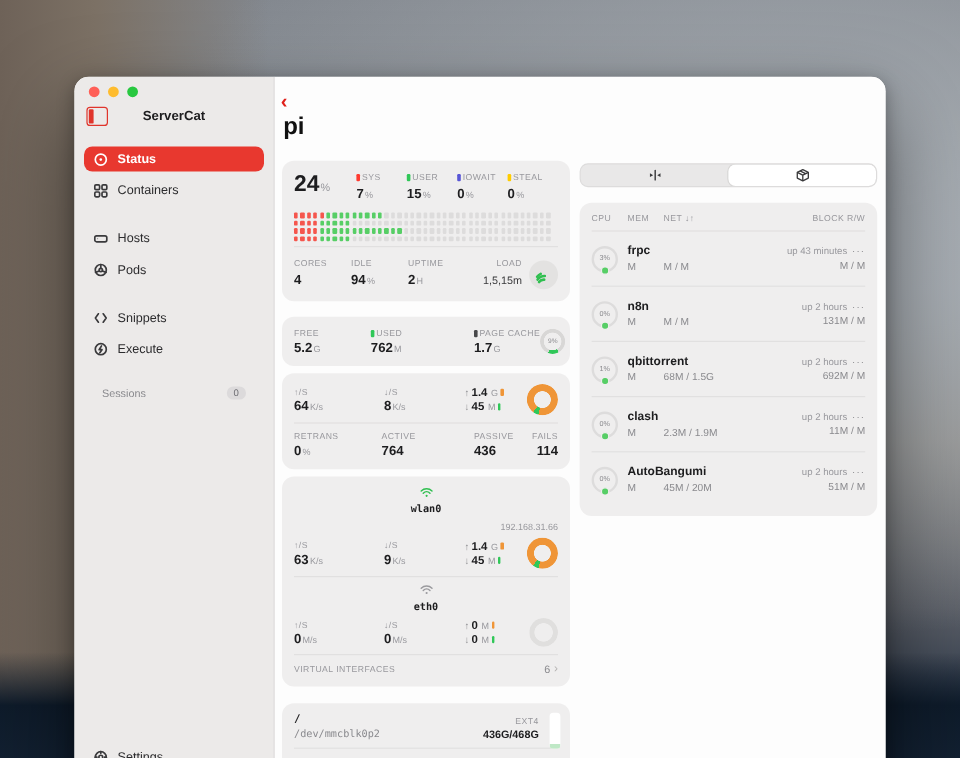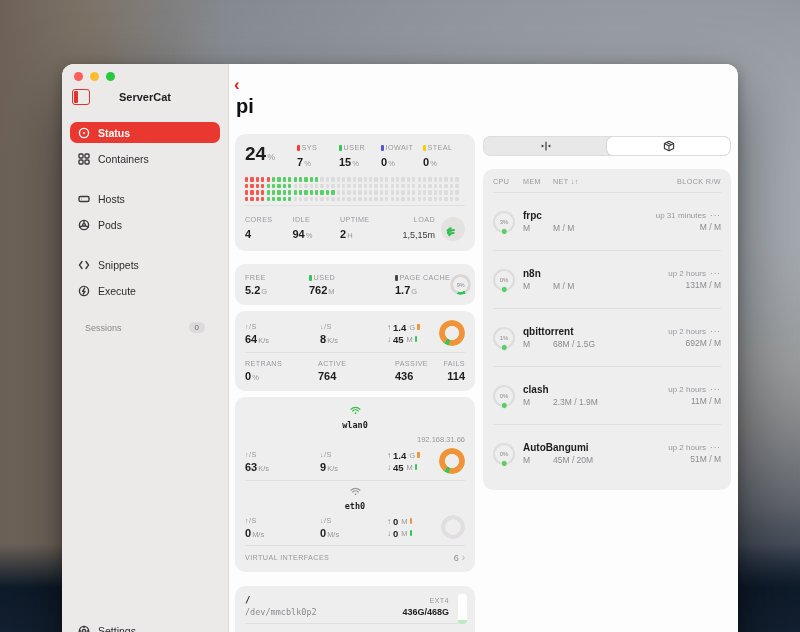--- a/index.html
+++ b/index.html
@@ -103,21 +103,21 @@
   .dtable .h{font-size:7.2px;color:#98989d;letter-spacing:.4px;text-align:right;}
   .gdot{width:4px;height:4px;border-radius:50%;background:#57ce66;}
   
   .seg{display:flex;background:#e9e8e8;border:1px solid #dddcdc;border-radius:7px;height:18px;overflow:hidden;}
   .seg .s{flex:1;display:flex;align-items:center;justify-content:center;}
   .seg .s.on{background:#fff;border-radius:6px;box-shadow:0 0 0 1px #d8d7d6;}
   .cont-card{margin-top:13px;background:#efeeee;border-radius:10px;padding:8px 10px;}
   .cont-head{display:flex;font-size:7.2px;color:#98989d;letter-spacing:.4px;padding-bottom:6px;}
   .cont-head .h-cpu{width:30px;}.cont-head .h-mem{width:30px;}.cont-head .h-net{flex:1;}
   .cont-head .h-block{text-align:right;}
-  .crow{display:flex;align-items:center;border-top:1px solid #e1e0e0;padding:17px 0;}
+  .crow{display:flex;align-items:center;border-top:1px solid #e1e0e0;padding:11px 0;}
   .crow:first-of-type{border-top:none;}
   .cgauge{width:22px;height:22px;flex:0 0 22px;border-radius:50%;position:relative;margin-right:8px;
     background:#efeeee;border:2.5px solid #dddcdc;box-sizing:border-box;}
   .cgauge .pct{position:absolute;inset:0;display:flex;align-items:center;justify-content:center;font-size:6px;color:#8a8a8e;}
   .cgauge::after{content:"";position:absolute;left:50%;bottom:-4px;transform:translateX(-50%);
     width:4.5px;height:4.5px;border-radius:50%;background:#57ce66;border:1.5px solid #efeeee;}
   .cmain{flex:1;min-width:0;}
   .cname{font-size:10px;font-weight:bold;color:#1d1d1f;}
   .cvals{display:flex;font-size:8.5px;color:#8a8a8e;margin-top:2px;}
   .cvals .cm{width:30px;}
@@ -657,21 +657,21 @@
             </div>
           <div class="cmain">
             <div class="cname">frpc</div>
             <div class="cvals">
                 <span class="cm">M</span>
                 <span>M / M</span>
               </div>
           </div>
           <div class="cright">
             <div class="cup">
-                <span>up 31 minutes</span>
+                <span>up 43 minutes</span>
                 <span class="cmenu">···</span>
               </div>
             <div class="cblock">M / M</div>
           </div>
         </div>
 
         <div class="crow">
           <div class="cgauge">
               <span class="pct">0%</span>
             </div>

